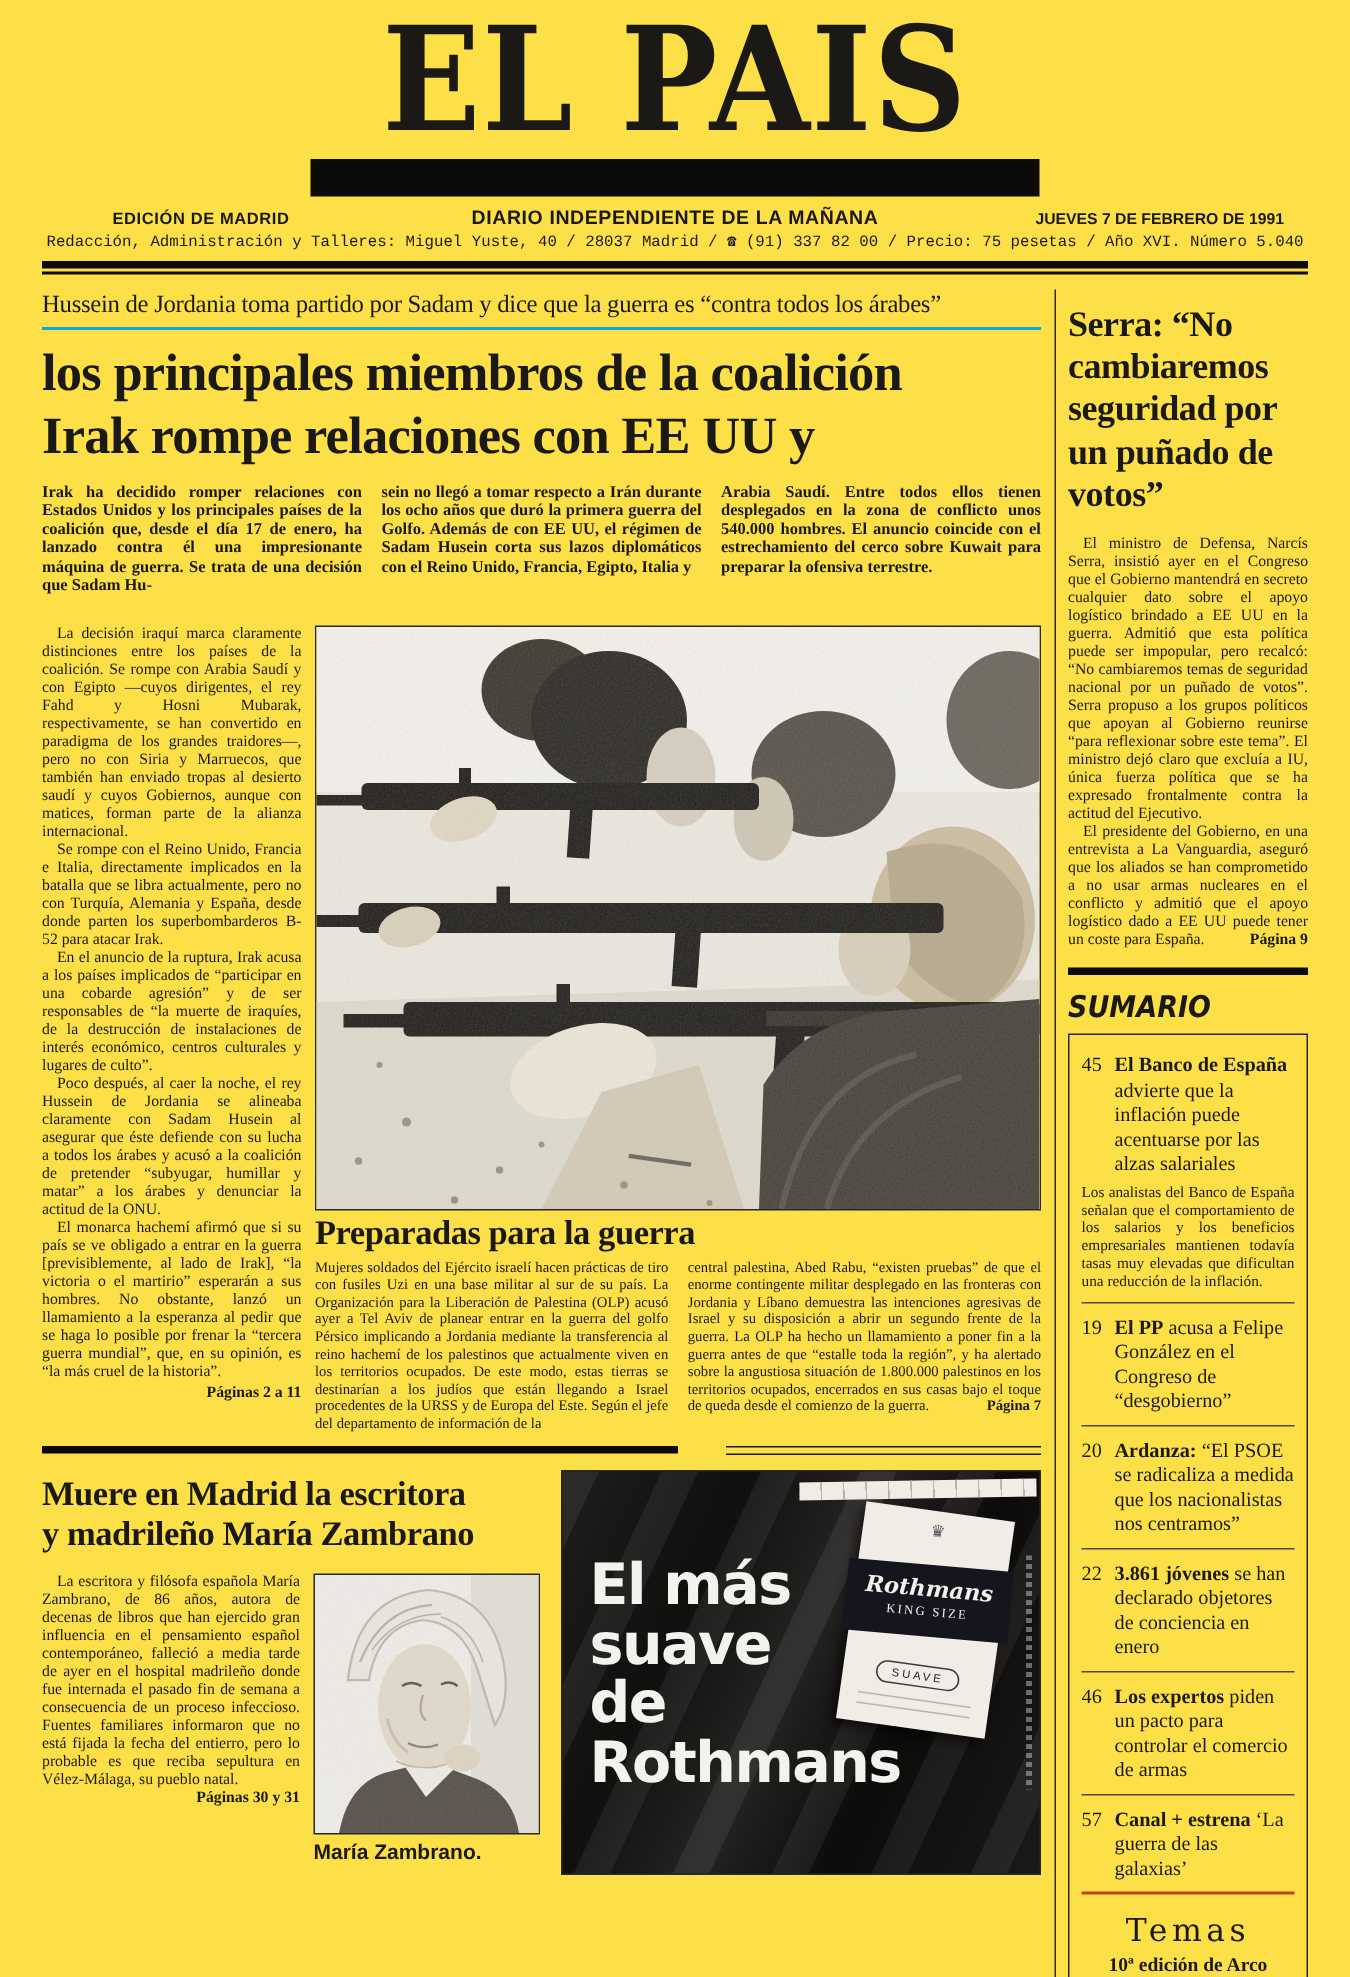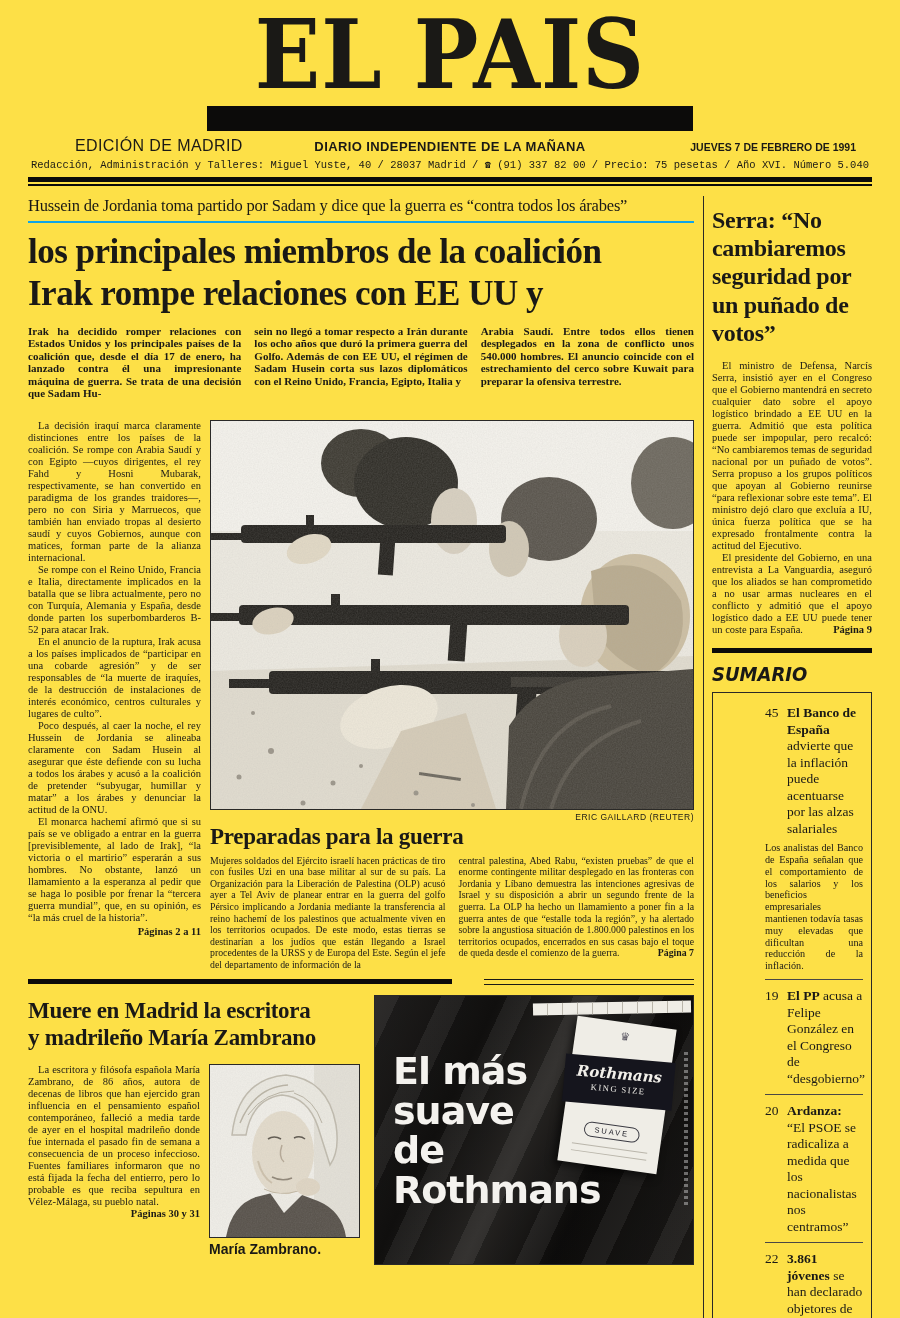--- a/index.html
+++ b/index.html
@@ -5,21 +5,21 @@
   html,body{margin:0;padding:0;background:#888;}
   .page{width:900px;height:1318px;margin:0 auto;background:#fde047;color:#1a1916;
         font-family:"Liberation Serif",serif;position:relative;overflow:hidden;box-sizing:border-box;}
   
   .masthead{padding-top:8px;text-align:center;}
   .logo{font-family:"DejaVu Serif",serif;font-weight:bold;font-size:86px;line-height:.95;
         letter-spacing:1px;transform:scaleY(1.12);transform-origin:top;}
   .logo-bar{width:486px;height:25px;background:#0c0b0a;margin:16px auto 6px;}
   .info-row{display:grid;grid-template-columns:1fr auto 1fr;align-items:baseline;padding:0 44px;
             font-family:"Liberation Sans",sans-serif;}
-  .edition{font-size:16px;font-weight:normal;letter-spacing:.4px;justify-self:start;padding-left:31px;}
+  .edition{font-size:11px;font-weight:bold;letter-spacing:.4px;justify-self:start;padding-left:31px;}
   .tagline{font-size:13px;font-weight:bold;letter-spacing:.4px;}
   .issue-date{font-size:10.5px;font-weight:bold;justify-self:end;}
   .address{font-size:10.5px;margin-top:3px;font-family:Liberation Mono, monospace;}
   .rule-wrap{margin:6px 28px 0;}
   .rule-thick{height:5px;background:#0c0b0a;}
   .rule-thin{height:2px;background:#0c0b0a;margin-top:2px;}
   
   .content{display:flex;padding:0 28px;margin-top:10px;}
   .main{width:676px;border-right:1px solid #2a2927;padding-right:9px;box-sizing:border-box;}
   .side{width:168px;padding-left:8px;box-sizing:border-box;align-self:flex-start;}
@@ -80,21 +80,21 @@
   .pack-lines{position:absolute;bottom:12px;left:12px;right:12px;height:6px;
               border-top:1px solid #b9b5aa;border-bottom:1px solid #b9b5aa;}
   
   .serra-headline{font-size:24px;font-weight:bold;line-height:1.18;letter-spacing:-.3px;margin-top:10px;}
   .serra-body{margin-top:13px;font-size:10.5px;line-height:12px;text-align:justify;}
   .serra-body p{margin:0;text-indent:10px;}
   .side-rule{height:5px;background:#0c0b0a;margin-top:12px;}
   .sumario-title{font-family:"DejaVu Sans",sans-serif;font-weight:900;font-style:italic;font-size:20px;
                  margin:9px 0 6px;transform:scaleX(.9);transform-origin:left;}
   .sumario-box{border:1px solid #2a2927;padding:4px 8px 10px;}
-  .sum-item{padding:8px 0 7px;border-bottom:1px solid #4a4845;margin-left:44px;}
+  .sum-item{padding:8px 0 7px;border-bottom:1px solid #4a4845;}
   .sum-row{display:flex;gap:5px;}
   .sum-num{font-size:13.5px;width:17px;flex:none;}
   .sum-text{font-size:13.5px;line-height:16.5px;flex:1;}
   .sum-body{font-size:10.2px;line-height:11.8px;text-align:justify;margin-top:5px;}
   .temas{text-align:center;padding-top:12px;}
   .temas-title{font-size:21px;letter-spacing:3px;font-family:"DejaVu Serif",serif;}
   .temas-sub{font-size:13px;font-weight:bold;margin-top:3px;}
 </style>
 </head>
 <body>
@@ -199,21 +199,20 @@
                 <circle cx="42" cy="292" r="2"></circle>
                   <circle cx="92" cy="382" r="2.5"></circle>
                   <circle cx="262" cy="384" r="2"></circle>
                 <circle cx="150" cy="345" r="2"></circle>
                   <circle cx="28" cy="356" r="2.5"></circle>
               </g>
               <rect x="208" y="354" width="42" height="3" fill="#6b665c" transform="rotate(8 229 355)"></rect>
               <rect width="482" height="388" filter="url(#grain)" opacity="0.5"></rect>
             </svg>
           </div>
-          <div class="credit">ERIC GAILLARD (REUTER)</div>
           <div class="section-title">Preparadas para la guerra</div>
           <div class="caption-row">
             <div>Mujeres soldados del Ejército israelí hacen prácticas de tiro con fusiles Uzi en una base militar al sur de su país. La Organización para la Liberación de Palestina (OLP) acusó ayer a Tel Aviv de planear entrar en la guerra del golfo Pérsico implicando a Jordania mediante la transferencia al reino hachemí de los palestinos que actualmente viven en los territorios ocupados. De este modo, estas tierras se destinarían a los judíos que están llegando a Israel procedentes de la URSS y de Europa del Este. Según el jefe del departamento de información de la</div>
             <div>
               <span>central palestina, Abed Rabu, “existen pruebas” de que el enorme contingente militar desplegado en las fronteras con Jordania y Líbano demuestra las intenciones agresivas de Israel y su disposición a abrir un segundo frente de la guerra. La OLP ha hecho un llamamiento a poner fin a la guerra antes de que “estalle toda la región”, y ha alertado sobre la angustiosa situación de 1.800.000 palestinos en los territorios ocupados, encerrados en sus casas bajo el toque de queda desde el comienzo de la guerra.</span>
               <span class="inline-ref">Página 7</span>
             </div>
           </div>
         </div>
       </div>

